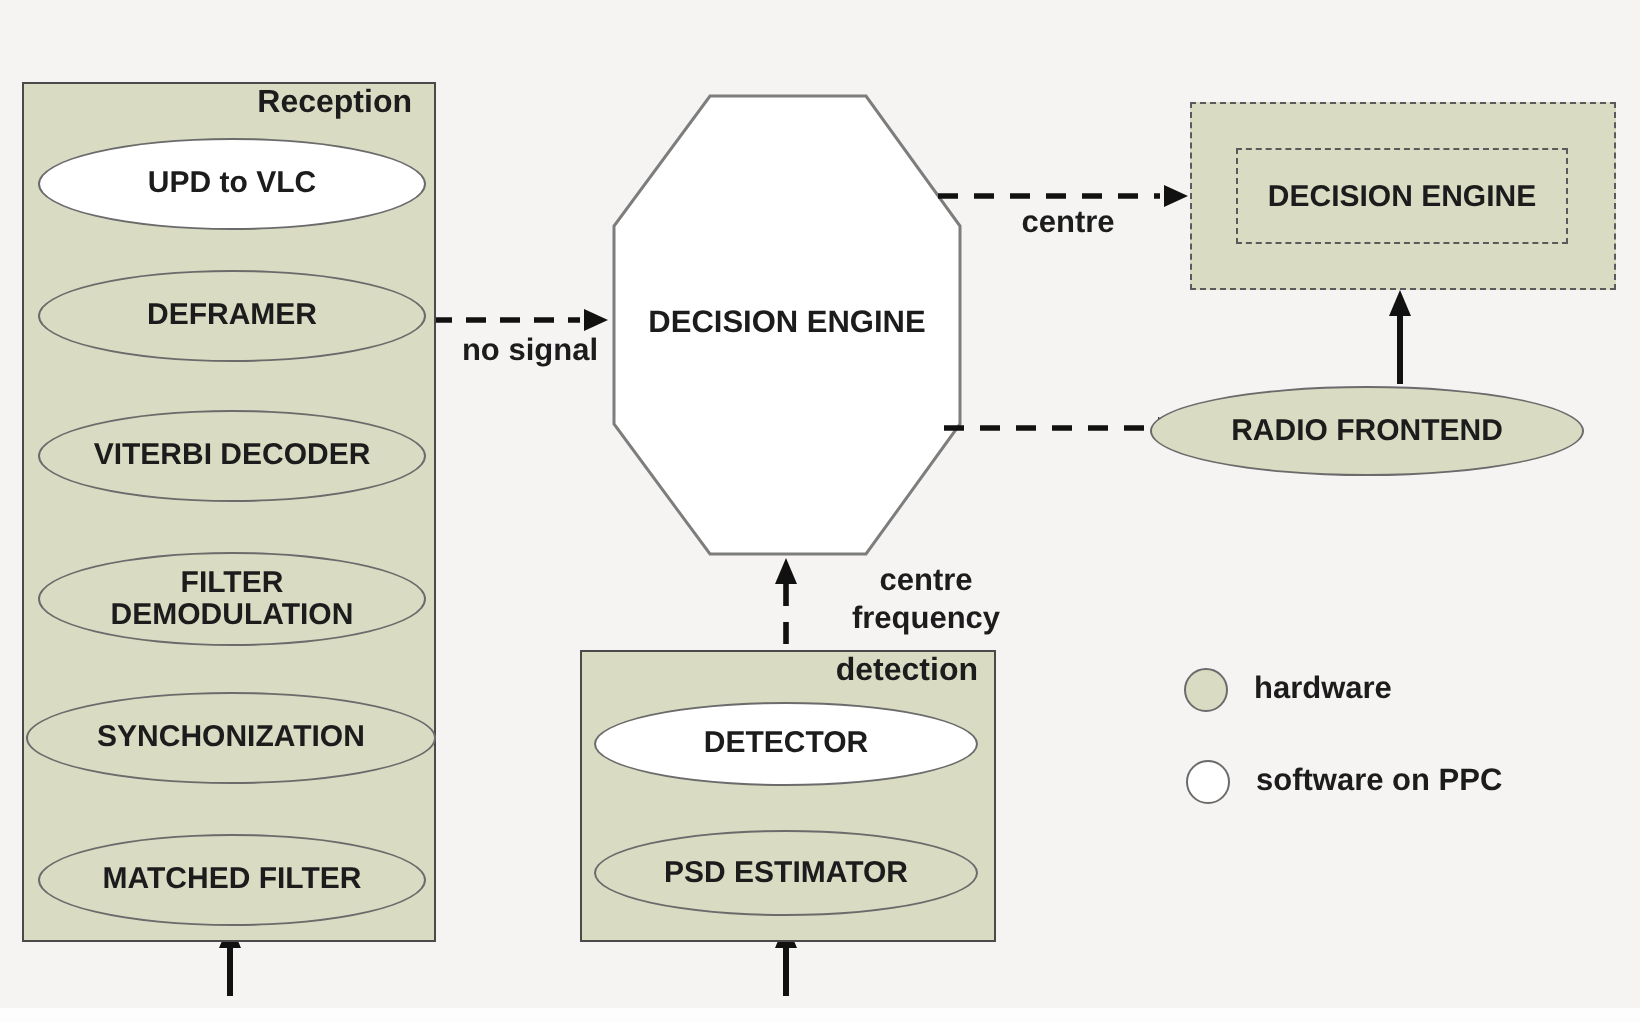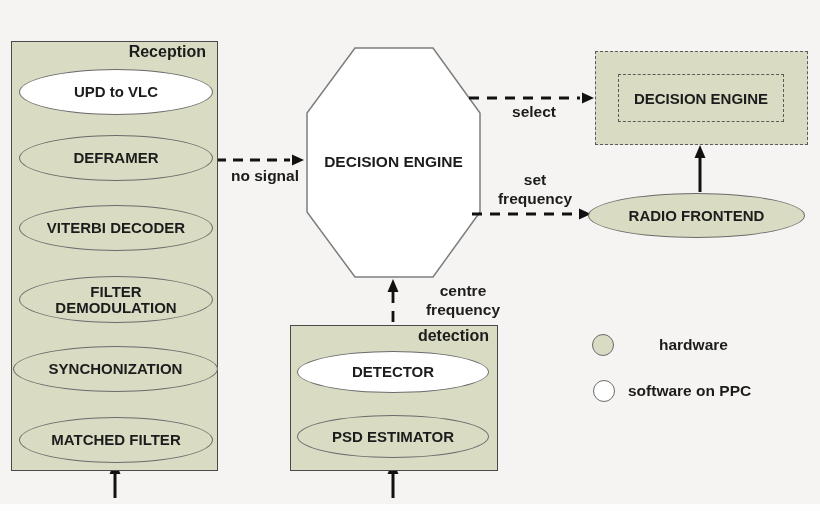--- a/index.html
+++ b/index.html
@@ -173,38 +173,37 @@
     <span>MATCHED FILTER</span>
   </div>
 
   <div class="shape-label" style="left:307px;top:153px;width:173px;">DECISION ENGINE</div>
 
   <div class="dashed-box" style="left:595px;top:51px;width:213px;height:94px;"></div>
   <div class="dashed-inner" style="left:618px;top:74px;width:166px;height:48px;">
     <span>DECISION ENGINE</span>
   </div>
 
-  <div class="node hw" style="left:588px;top:193px;width:217px;height:45px;">
+  <div class="node hw" style="left:575px;top:193px;width:217px;height:45px;">
     <span>RADIO FRONTEND</span>
   </div>
 
   <div class="group-box" style="left:290px;top:325px;width:208px;height:146px;">
     <div class="group-title" style="right:8px;">detection</div>
   </div>
   <div class="node sw" style="left:297px;top:351px;width:192px;height:42px;">
     <span>DETECTOR</span>
   </div>
   <div class="node hw" style="left:297px;top:415px;width:192px;height:43px;">
     <span>PSD ESTIMATOR</span>
   </div>
 
   <div class="edge-label" style="left:226px;top:166px;width:78px;">no signal</div>
-  <div class="edge-label" style="left:505px;top:102px;width:58px;">select</div>
-  <div class="edge-label" style="left:493px;top:170px;width:84px;">set frequency</div>
+  <div class="edge-label" style="left:505px;top:102px;width:58px;">centre</div>
   <div class="edge-label" style="left:420px;top:281px;width:86px;">centre frequency</div>
 
   <div class="legend-swatch hw" style="left:592px;top:334px;"></div>
-  <div class="legend-label" style="left:659px;top:336px;">hardware</div>
+  <div class="legend-label" style="left:627px;top:336px;">hardware</div>
   <div class="legend-swatch sw" style="left:593px;top:380px;"></div>
   <div class="legend-label" style="left:628px;top:382px;">software on PPC</div>
 
   <div class="bottom-strip"></div>
 </div>
 
 </body></html>

